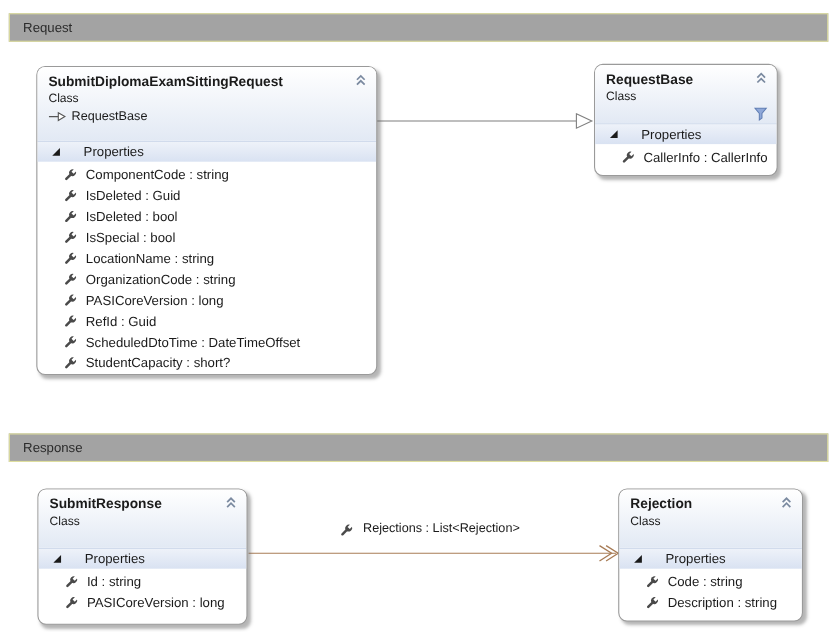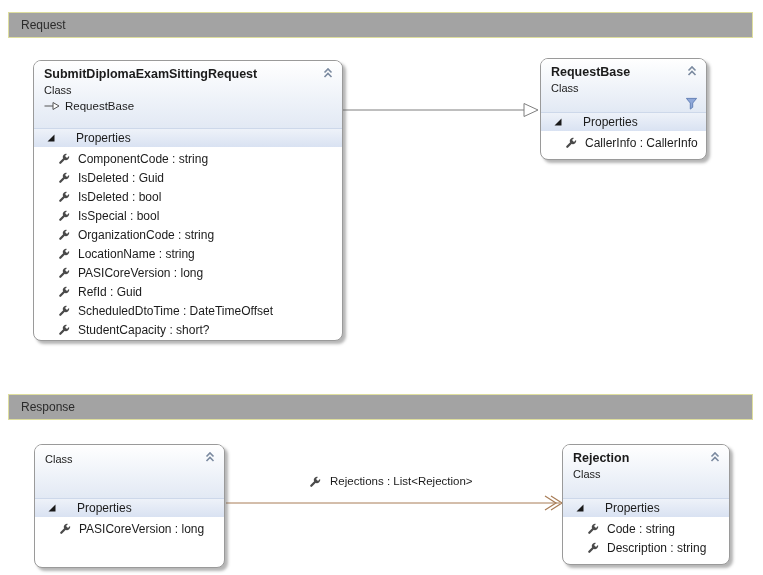--- a/index.html
+++ b/index.html
@@ -140,27 +140,27 @@
       <div class="prop-row">
         <svg class="wrench-ic" width="14" height="14" viewBox="0 0 16 16">
             <use href="#icon-wrench"></use>
           </svg>
         <span>IsSpecial : bool</span>
       </div>
       <div class="prop-row">
         <svg class="wrench-ic" width="14" height="14" viewBox="0 0 16 16">
             <use href="#icon-wrench"></use>
           </svg>
+        <span>LocationName : string</span>
+      </div>
+      <div class="prop-row">
+        <svg class="wrench-ic" width="14" height="14" viewBox="0 0 16 16">
+            <use href="#icon-wrench"></use>
+          </svg>
         <span>OrganizationCode : string</span>
-      </div>
-      <div class="prop-row">
-        <svg class="wrench-ic" width="14" height="14" viewBox="0 0 16 16">
-            <use href="#icon-wrench"></use>
-          </svg>
-        <span>LocationName : string</span>
       </div>
       <div class="prop-row">
         <svg class="wrench-ic" width="14" height="14" viewBox="0 0 16 16">
             <use href="#icon-wrench"></use>
           </svg>
         <span>PASICoreVersion : long</span>
       </div>
       <div class="prop-row">
         <svg class="wrench-ic" width="14" height="14" viewBox="0 0 16 16">
             <use href="#icon-wrench"></use>
@@ -204,32 +204,39 @@
         <svg class="wrench-ic" width="14" height="14" viewBox="0 0 16 16">
             <use href="#icon-wrench"></use>
           </svg>
         <span>CallerInfo : CallerInfo</span>
       </div>
     </div>
   </div>
 
   <div class="cls" style="left:34px;top:444px;width:191px;height:124px;">
     <div class="cls-header" style="height:53px;">
-      <div class="cls-kind">Class</div>
-      <svg class="chevron" width="12" height="12" viewBox="0 0 12 12">
-          <use href="#icon-collapse-chevron"></use>
-        </svg>
-    </div>
-    <div class="cls-bar">
-      <svg class="tri-ic" width="10" height="10" viewBox="0 0 10 10">
-          <use href="#icon-expander"></use>
-        </svg>
-      <span>Properties</span>
-    </div>
-    <div class="cls-rows">
+      <div class="cls-title">SubmitResponse</div>
+      <div class="cls-kind">Class</div>
+      <svg class="chevron" width="12" height="12" viewBox="0 0 12 12">
+          <use href="#icon-collapse-chevron"></use>
+        </svg>
+    </div>
+    <div class="cls-bar">
+      <svg class="tri-ic" width="10" height="10" viewBox="0 0 10 10">
+          <use href="#icon-expander"></use>
+        </svg>
+      <span>Properties</span>
+    </div>
+    <div class="cls-rows">
+      <div class="prop-row">
+        <svg class="wrench-ic" width="14" height="14" viewBox="0 0 16 16">
+            <use href="#icon-wrench"></use>
+          </svg>
+        <span>Id : string</span>
+      </div>
       <div class="prop-row">
         <svg class="wrench-ic" width="14" height="14" viewBox="0 0 16 16">
             <use href="#icon-wrench"></use>
           </svg>
         <span>PASICoreVersion : long</span>
       </div>
     </div>
   </div>
 
   <div class="cls" style="left:562px;top:444px;width:168px;height:121px;">

